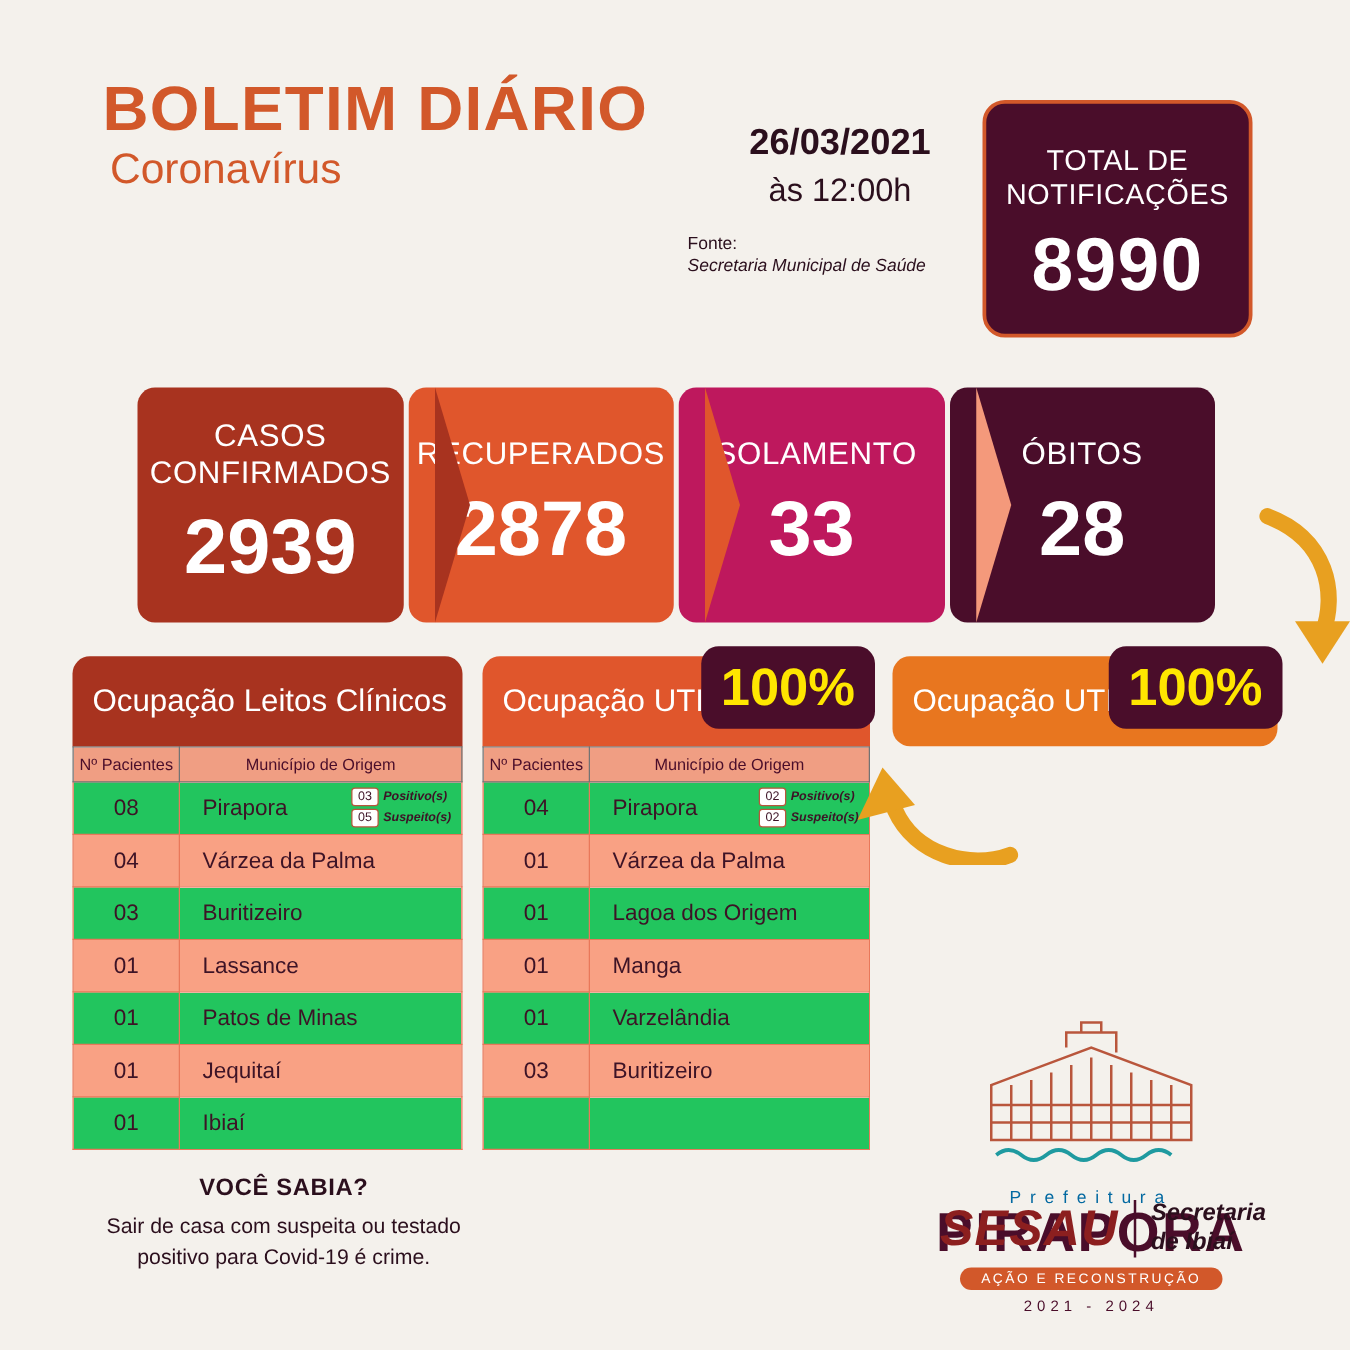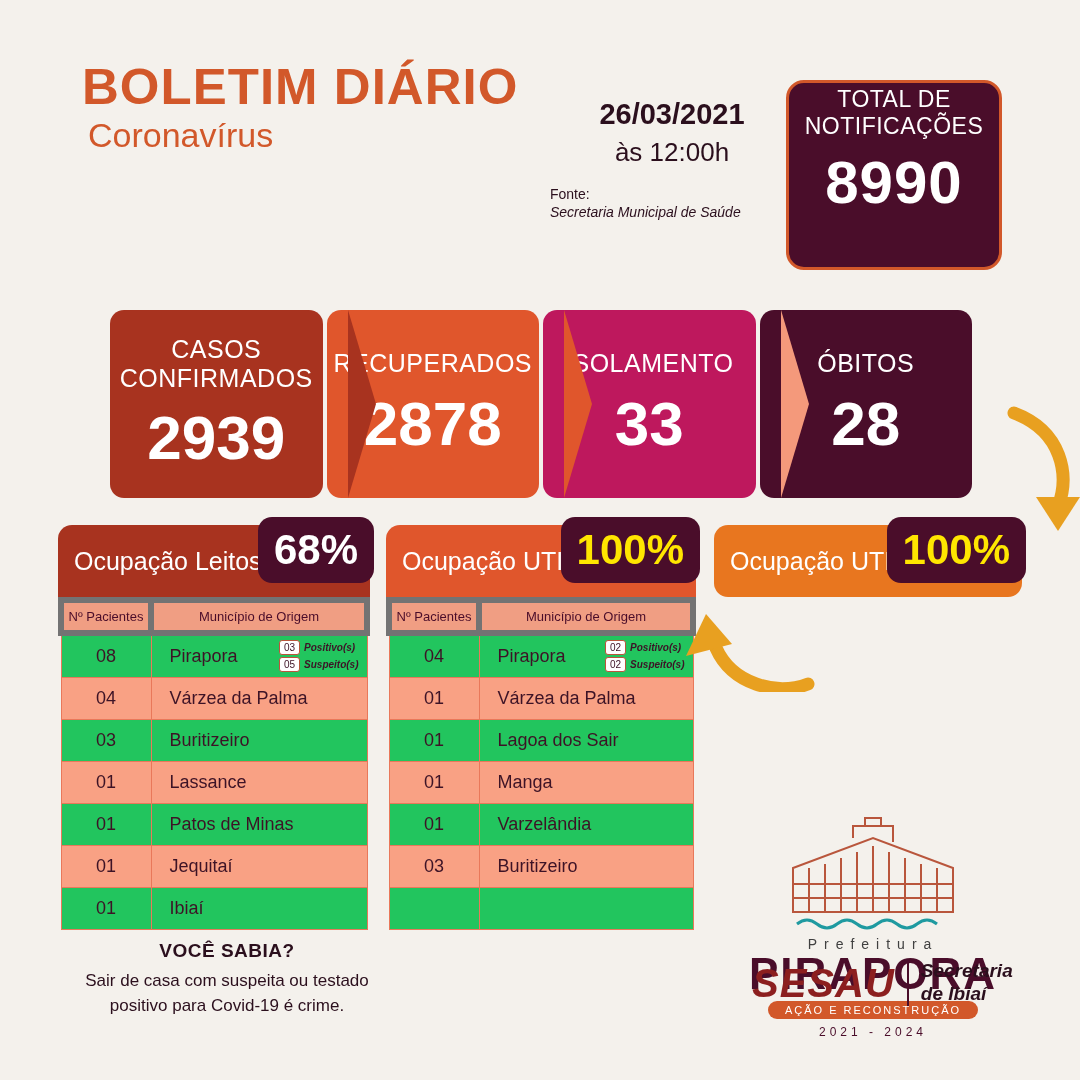--- a/index.html
+++ b/index.html
@@ -97,21 +97,21 @@
     left: 704px;
     top: 18px;
     width: 216px;
     height: 190px;
     background: #4a0d2a;
     border: 3px solid #d2582a;
     border-radius: 18px;
     color: #fff;
     text-align: center;
     box-sizing: border-box;
-    padding-top: 3px;
+    padding-top: 32px;
   }
   .total-box .tb-label {
     font-size: 23px;
     line-height: 1.18;
     letter-spacing: .5px;
   }
   .total-box .tb-value {
     font-size: 60px;
     font-weight: bold;
     margin-top: 8px;
@@ -207,21 +207,21 @@
     border-collapse: collapse;
     width: 100%;
     table-layout: fixed;
   }
   table.occ-table th {
     background: #f09e83;
     color: #4a0d2a;
     font-size: 13px;
     font-weight: normal;
     padding: 6px 0;
-    border: 6px solid #737373;
+    border: 1px solid #737373;
   }
   table.occ-table td {
     font-size: 18px;
     color: #3d1326;
     height: 39px;
     border: 1px solid #e9785a;
     text-align: center;
   }
   table.occ-table td.city {
     text-align: left;
@@ -295,22 +295,22 @@
   .pref-logo {
     position: absolute;
     left: 748px;
     top: 812px;
     width: 250px;
     text-align: center;
   }
   .pl-pref {
     font-size: 14px;
     letter-spacing: 7px;
-    color: #404040;
-    margin-top: 0;
+    color: #0369a1;
+    margin-top: 12px;
   }
   .pl-name {
     font-size: 44px;
     font-weight: bold;
     letter-spacing: 2px;
     color: #4a0d2a;
     line-height: 1;
   }
   .pl-sub {
     margin: 5px auto 0;
@@ -405,21 +405,20 @@
 
     <div class="stat" style="background:#4a0d2a;">
       <div class="s-label">ÓBITOS</div>
       <div class="s-value">28</div>
     </div>
   </div>
 
   <div class="occ-card" style="left:58px; top:525px; width:312px;">
     <div class="occ-head" style="background:#a8331f;">
       <div class="oh-text">Ocupação Leitos Clínicos</div>
-      <div class="occ-pct">68%</div>
     </div>
     <table class="occ-table">
       <thead>
         <tr>
           <th style="width:84px;">Nº Pacientes</th>
           <th>Município de Origem</th>
         </tr>
       </thead>
       <tbody>
         <tr class="row-a">
@@ -494,21 +493,21 @@
               </span>
             </span>
           </td>
         </tr>
         <tr class="row-b">
           <td>01</td>
           <td class="city">Várzea da Palma</td>
         </tr>
         <tr class="row-a">
           <td>01</td>
-          <td class="city">Lagoa dos Sair</td>
+          <td class="city">Lagoa dos Origem</td>
         </tr>
         <tr class="row-b">
           <td>01</td>
           <td class="city">Manga</td>
         </tr>
         <tr class="row-a">
           <td>01</td>
           <td class="city">Varzelândia</td>
         </tr>
         <tr class="row-b">

